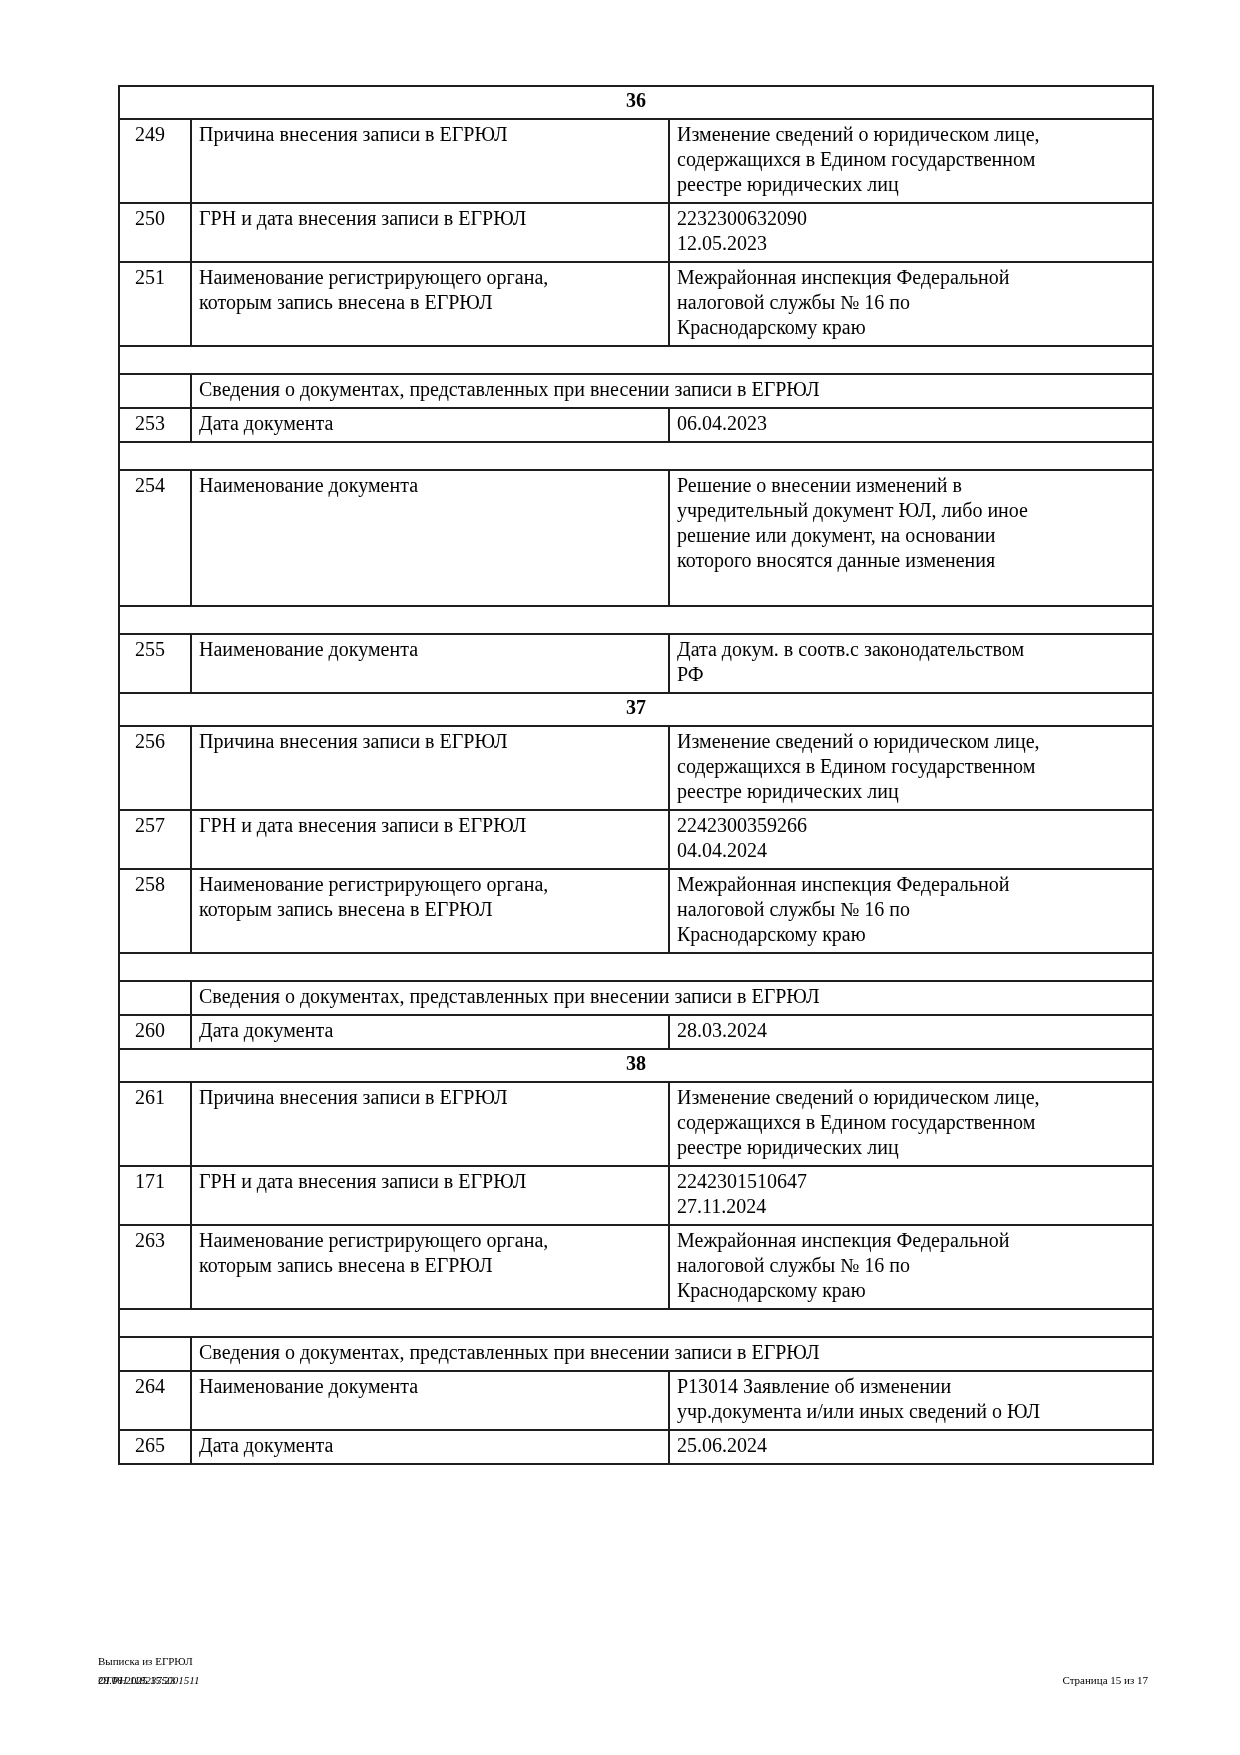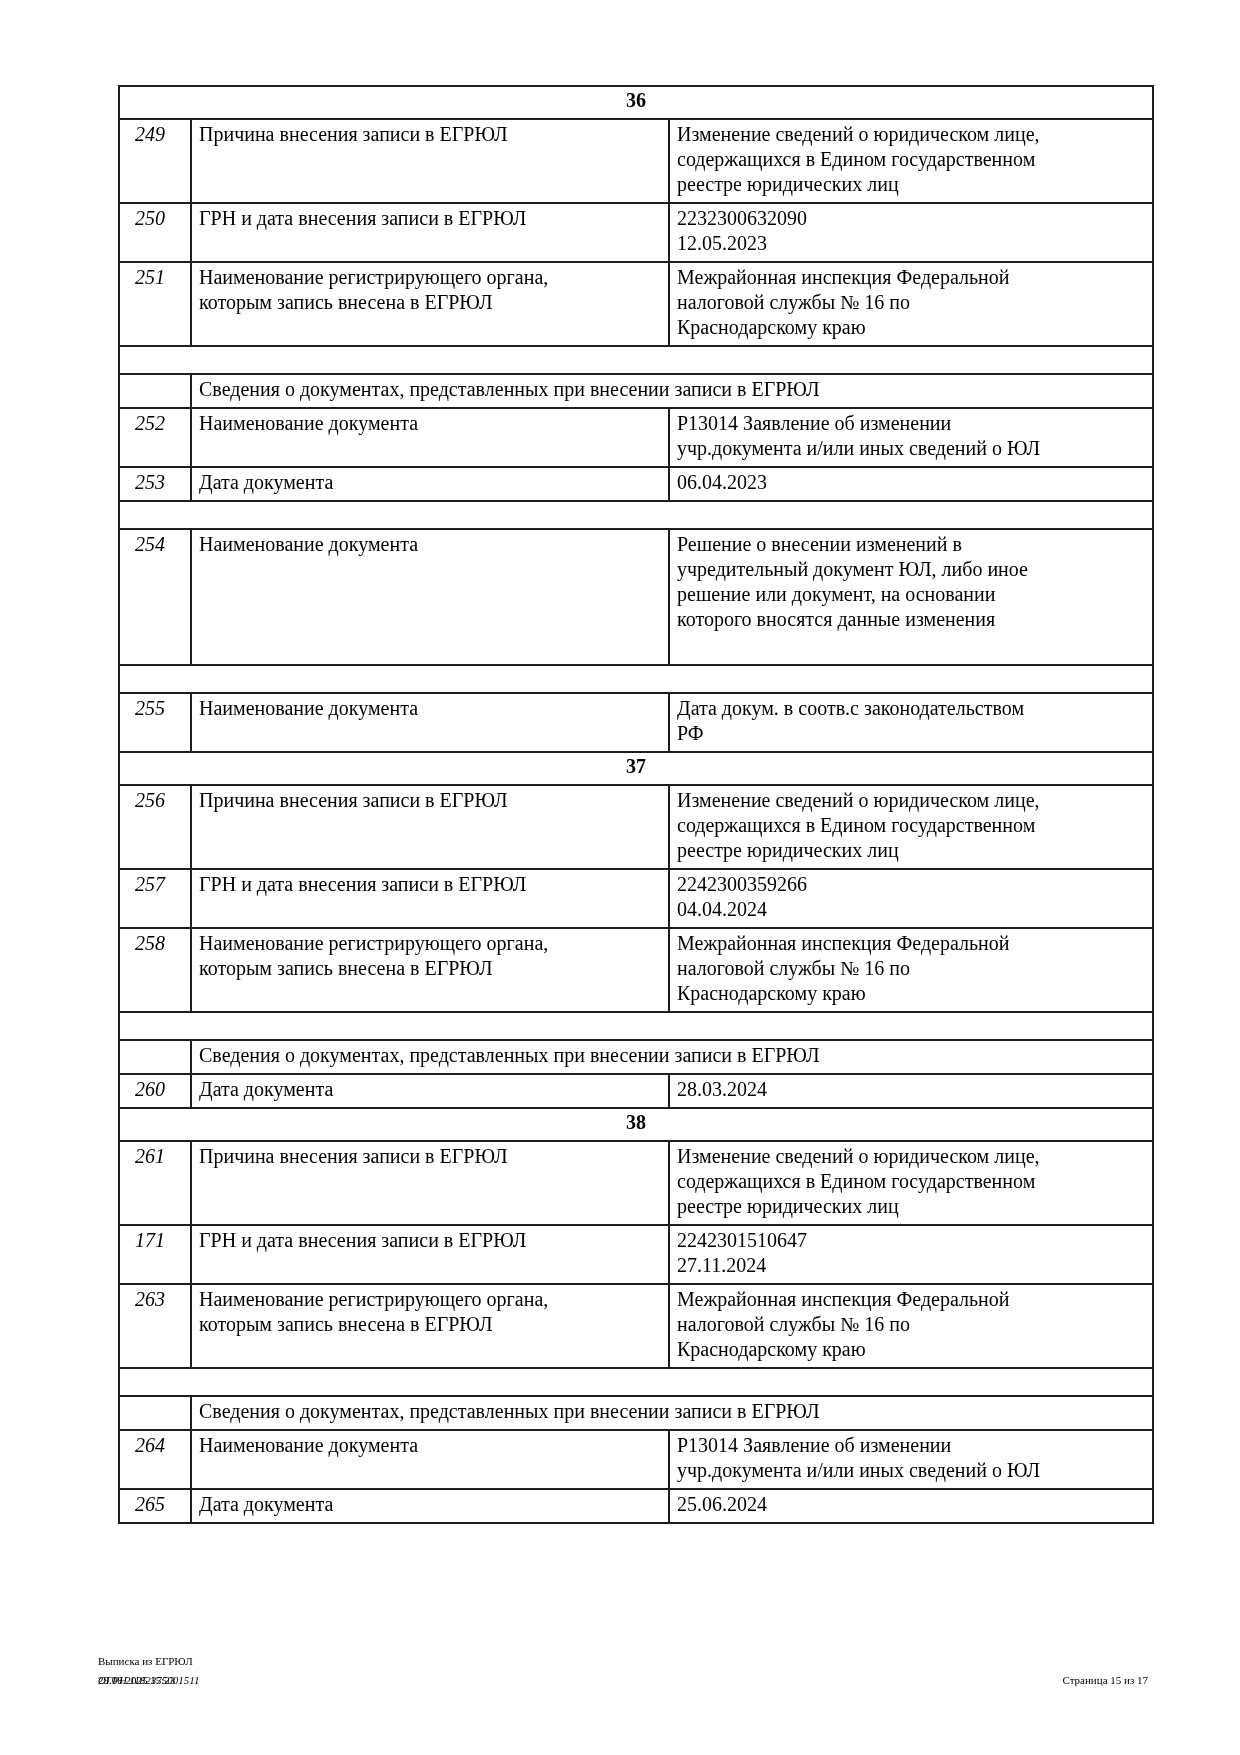--- a/index.html
+++ b/index.html
@@ -25,21 +25,20 @@
   }
   .doc-table td {
     border: 2px solid #1e1e1e;
     vertical-align: top;
     padding: 2px 8px 5px 7px;
   }
   .doc-table td.num {
     text-align: center;
     padding-left: 2px;
     padding-right: 12px;
-    font-style: italic;
   }
   .doc-table td.section {
     text-align: center;
     font-weight: bold;
     padding: 1px 0 5px 0;
   }
   .doc-table td.spacer-cell {
     height: 26px;
     padding: 0;
   }
@@ -105,26 +104,20 @@
         <td class="value">Межрайонная инспекция Федеральной
 налоговой службы № 16 по
 Краснодарскому краю</td>
       </tr>
       <tr>
         <td colspan="3" class="spacer-cell"></td>
       </tr>
       <tr>
         <td class="num"></td>
         <td colspan="2" class="subheader">Сведения о документах, представленных при внесении записи в ЕГРЮЛ</td>
-      </tr>
-      <tr>
-        <td class="num">252</td>
-        <td class="label">Наименование документа</td>
-        <td class="value">Р13014 Заявление об изменении
-учр.документа и/или иных сведений о ЮЛ</td>
       </tr>
       <tr>
         <td class="num">253</td>
         <td class="label">Дата документа</td>
         <td class="value">06.04.2023</td>
       </tr>
       <tr>
         <td colspan="3" class="spacer-cell"></td>
       </tr>
       <tr class="extra-space">

